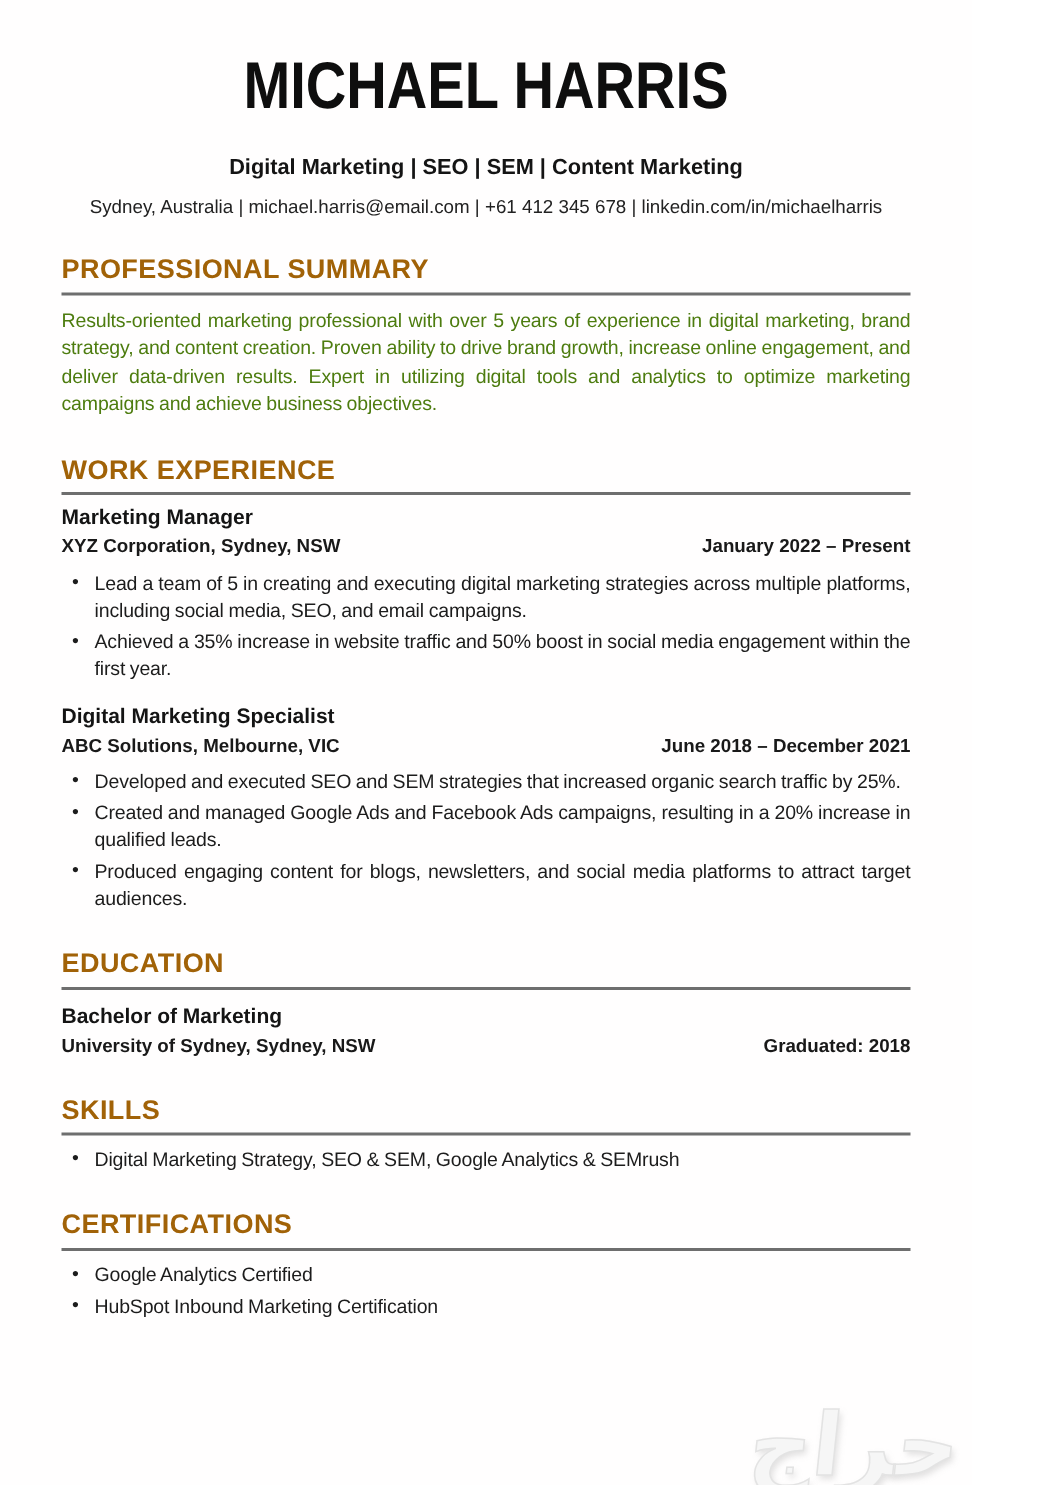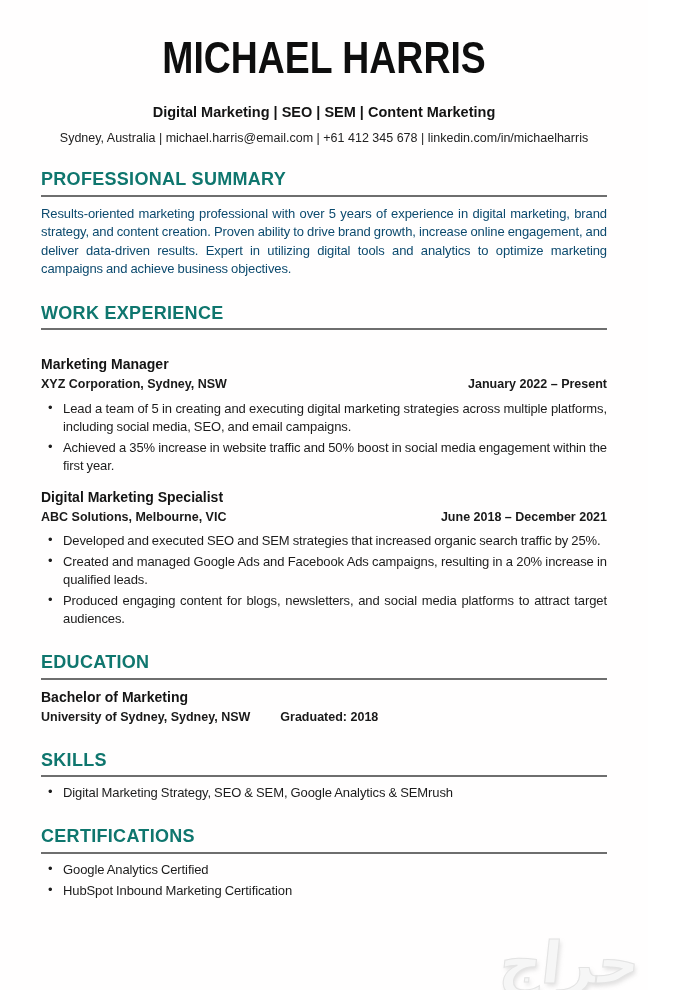--- a/index.html
+++ b/index.html
@@ -39,37 +39,37 @@
     font-size: 12.5px;
     color: #222;
   }
   
   h2.sec {
     margin: 24px 0 0;
     font-size: 18px;
     line-height: 1.15;
     font-weight: 700;
     letter-spacing: 0.3px;
-    color: #0f766e;
+    color: #a16207;
     padding-bottom: 5px;
     border-bottom: 2px solid #6e6e6e;
   }
   h2.first { margin-top: 24px; }
   
   .para {
     margin: 8px 0 0;
     font-size: 13px;
     line-height: 1.42;
     text-align: justify;
     letter-spacing: -0.1px;
     word-spacing: -0.5px;
-    color: #0c4a6e;
+    color: #4d7c0f;
   }
   
-  .job { margin-top: 25px; }
+  .job { margin-top: 5px; }
   .job.second { margin-top: 13px; }
   .job-role { font-size: 14px; font-weight: 700; color: #141414; line-height: 1.35; }
   .job-meta {
     display: flex;
     justify-content: space-between;
     align-items: baseline;
     margin-top: 2px;
   }
   .job-company, .job-dates, .edu-school, .edu-dates {
     font-size: 12.5px;
@@ -96,21 +96,21 @@
   }
   .bullets li::before {
     content: "\2022";
     position: absolute;
     left: 7px;
     top: -1px;
     font-size: 13px;
   }
   
   .edu-degree { margin-top: 8px; font-size: 14px; font-weight: 700; line-height: 1.35; color: #141414; }
-  .edu-meta { display: flex; align-items: baseline; margin-top: 2px; gap: 30px; }
+  .edu-meta { display: flex; justify-content: space-between; align-items: baseline; margin-top: 2px; }
   
   .watermark {
     position: absolute;
     right: 8px;
     bottom: -2px;
     font-family: "DejaVu Sans", sans-serif;
     font-size: 58px;
     font-weight: 700;
     line-height: 1;
     color: #f6f6f6;

